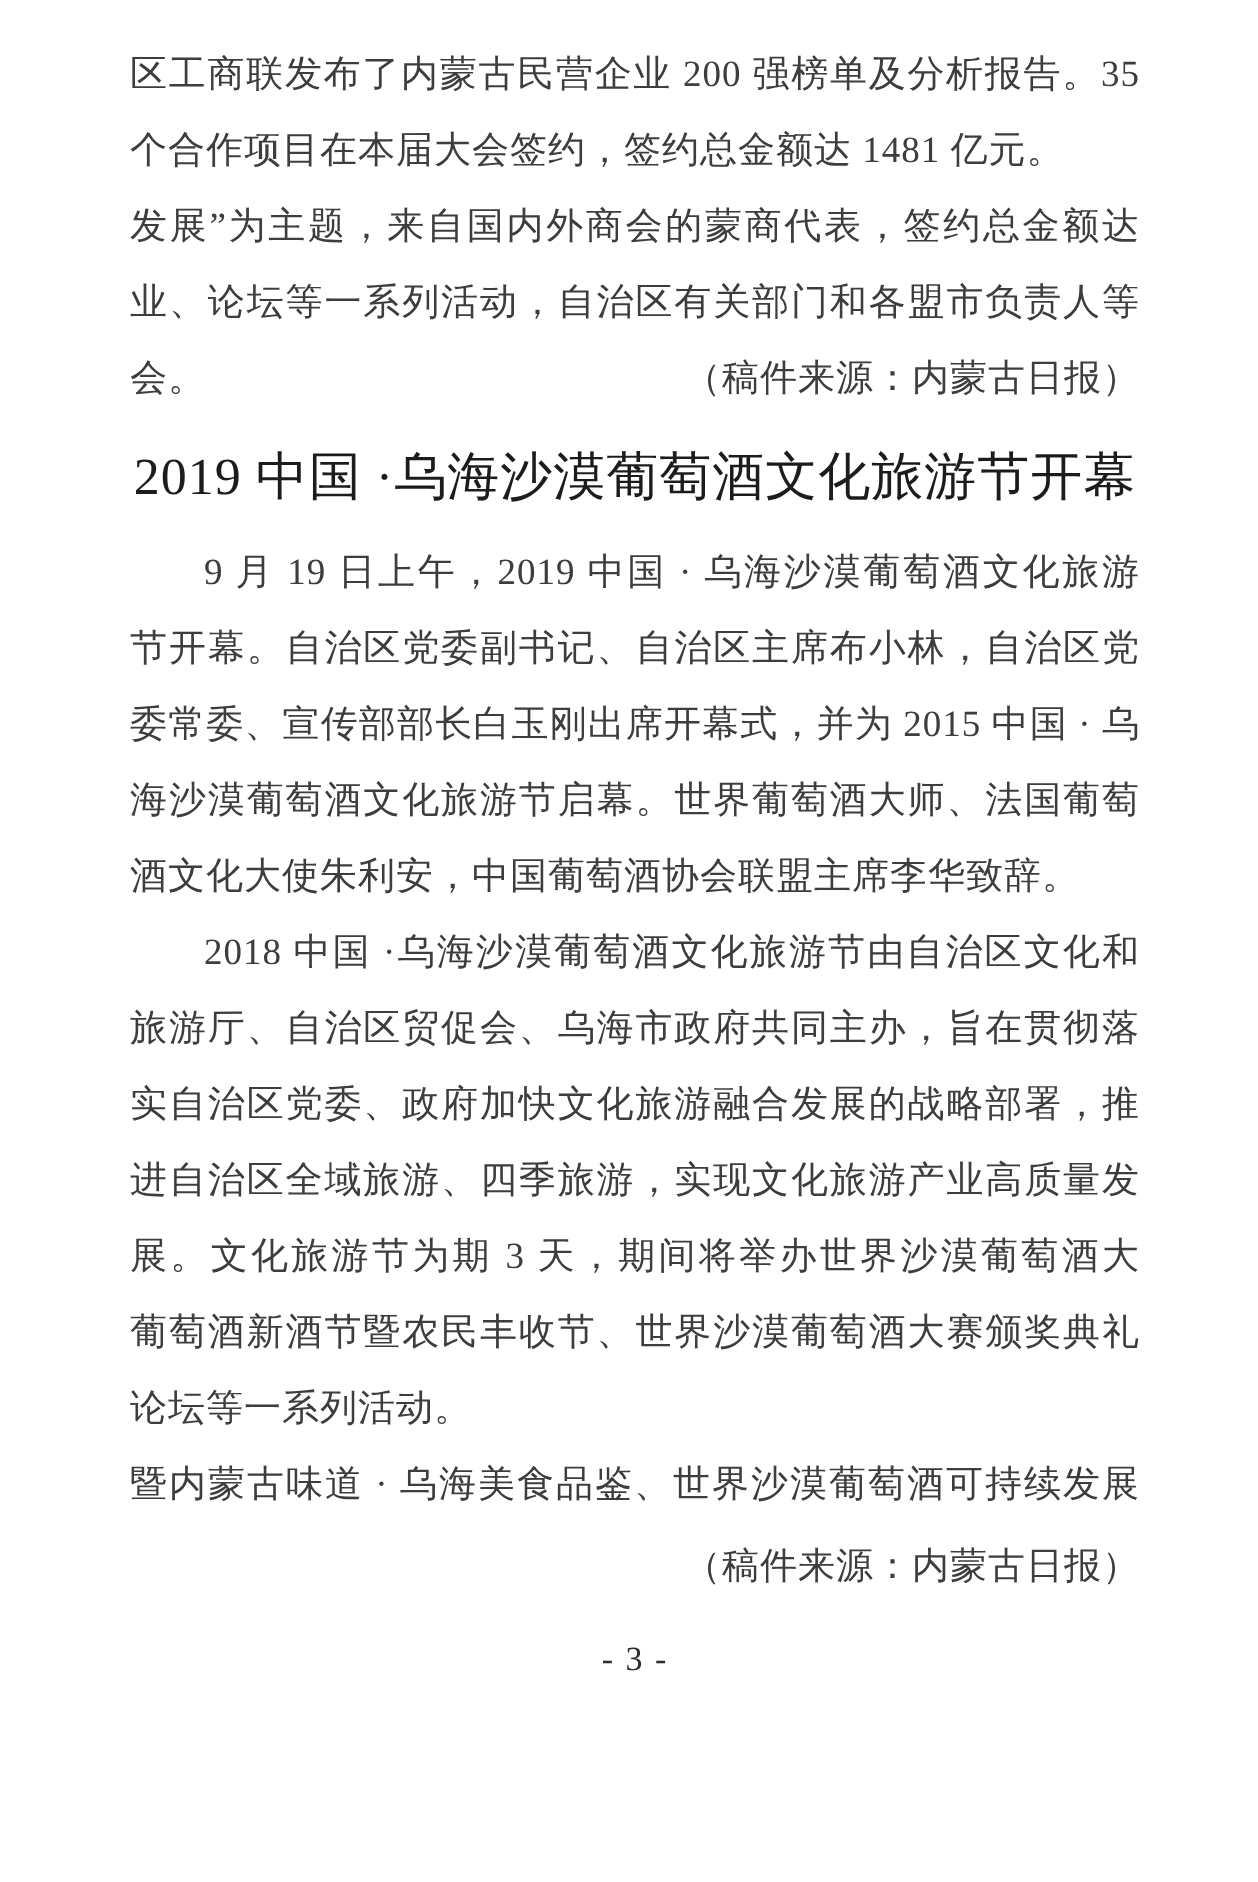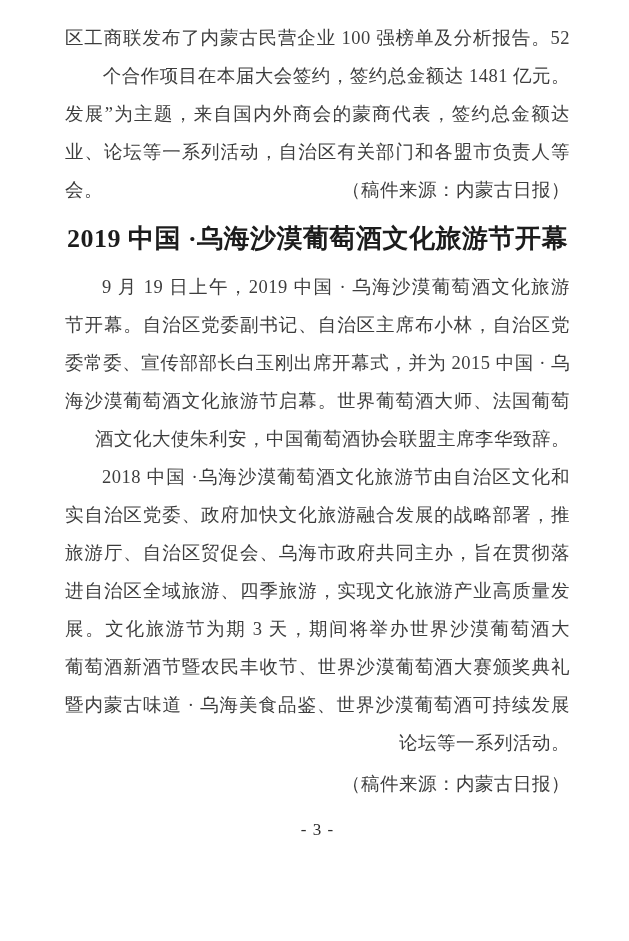--- a/index.html
+++ b/index.html
@@ -21,21 +21,21 @@
     padding: 19px 59px 0 65px;
     background: #ffffff;
     position: relative;
   }
   .line {
     font-size: 18.5px;
     line-height: 38px;
     height: 38px;
     overflow: hidden;
     letter-spacing: 0.5px;
-    text-align: right;
+    text-align: left;
   }
   .fill {
     text-align: justify;
     text-align-last: justify;
     text-justify: inter-character;
   }
   .indent {
     text-indent: 37px;
   }
   .split-row {
@@ -43,21 +43,21 @@
     justify-content: space-between;
     font-size: 18.5px;
     line-height: 38px;
     height: 38px;
     letter-spacing: 0.5px;
   }
   .article-title {
     height: 59px;
     line-height: 59px;
     font-size: 26px;
-    font-weight: bold;
+    font-weight: normal;
     color: #1c1c1c;
     text-align: center;
     white-space: nowrap;
     letter-spacing: 0.5px;
   }
   .source-line {
     margin-top: 3px;
     font-size: 18.5px;
     line-height: 38px;
     height: 38px;
@@ -73,21 +73,21 @@
     color: #2e2e2e;
     letter-spacing: 1px;
   }
 </style>
 </head>
 <body>
 
 <div class="page">
 
   <div>
-    <div class="line fill">区工商联发布了内蒙古民营企业 100 强榜单及分析报告。52</div>
+    <div class="line fill">区工商联发布了内蒙古民营企业 200 强榜单及分析报告。35</div>
     <div class="line">个合作项目在本届大会签约，签约总金额达 1481 亿元。</div>
   </div>
 
   <div>
     <div class="line fill">发展”为主题，来自国内外商会的蒙商代表，签约总金额达</div>
     <div class="line fill">业、论坛等一系列活动，自治区有关部门和各盟市负责人等参</div>
     <div class="split-row">
       <span>会。</span>
       <span>（稿件来源：内蒙古日报）</span>
     </div>
@@ -98,26 +98,26 @@
   <div>
     <div class="line fill indent">9 月 19 日上午，2019 中国 · 乌海沙漠葡萄酒文化旅游</div>
     <div class="line fill">节开幕。自治区党委副书记、自治区主席布小林，自治区党</div>
     <div class="line fill">委常委、宣传部部长白玉刚出席开幕式，并为 2015 中国 · 乌</div>
     <div class="line fill">海沙漠葡萄酒文化旅游节启幕。世界葡萄酒大师、法国葡萄</div>
     <div class="line">酒文化大使朱利安，中国葡萄酒协会联盟主席李华致辞。</div>
   </div>
 
   <div>
     <div class="line fill indent">2018 中国 ·乌海沙漠葡萄酒文化旅游节由自治区文化和</div>
+    <div class="line fill">旅游厅、自治区贸促会、乌海市政府共同主办，旨在贯彻落</div>
     <div class="line fill">实自治区党委、政府加快文化旅游融合发展的战略部署，推</div>
-    <div class="line fill">旅游厅、自治区贸促会、乌海市政府共同主办，旨在贯彻落</div>
     <div class="line fill">进自治区全域旅游、四季旅游，实现文化旅游产业高质量发</div>
     <div class="line fill">展。文化旅游节为期 3 天，期间将举办世界沙漠葡萄酒大赛、</div>
     <div class="line fill">葡萄酒新酒节暨农民丰收节、世界沙漠葡萄酒大赛颁奖典礼</div>
+    <div class="line">论坛等一系列活动。</div>
     <div class="line fill">暨内蒙古味道 · 乌海美食品鉴、世界沙漠葡萄酒可持续发展</div>
-    <div class="line">论坛等一系列活动。</div>
   </div>
 
   <div class="source-line">（稿件来源：内蒙古日报）</div>
 
   <div class="page-footer">- 3 -</div>
 
 </div>
 
 </body></html>

